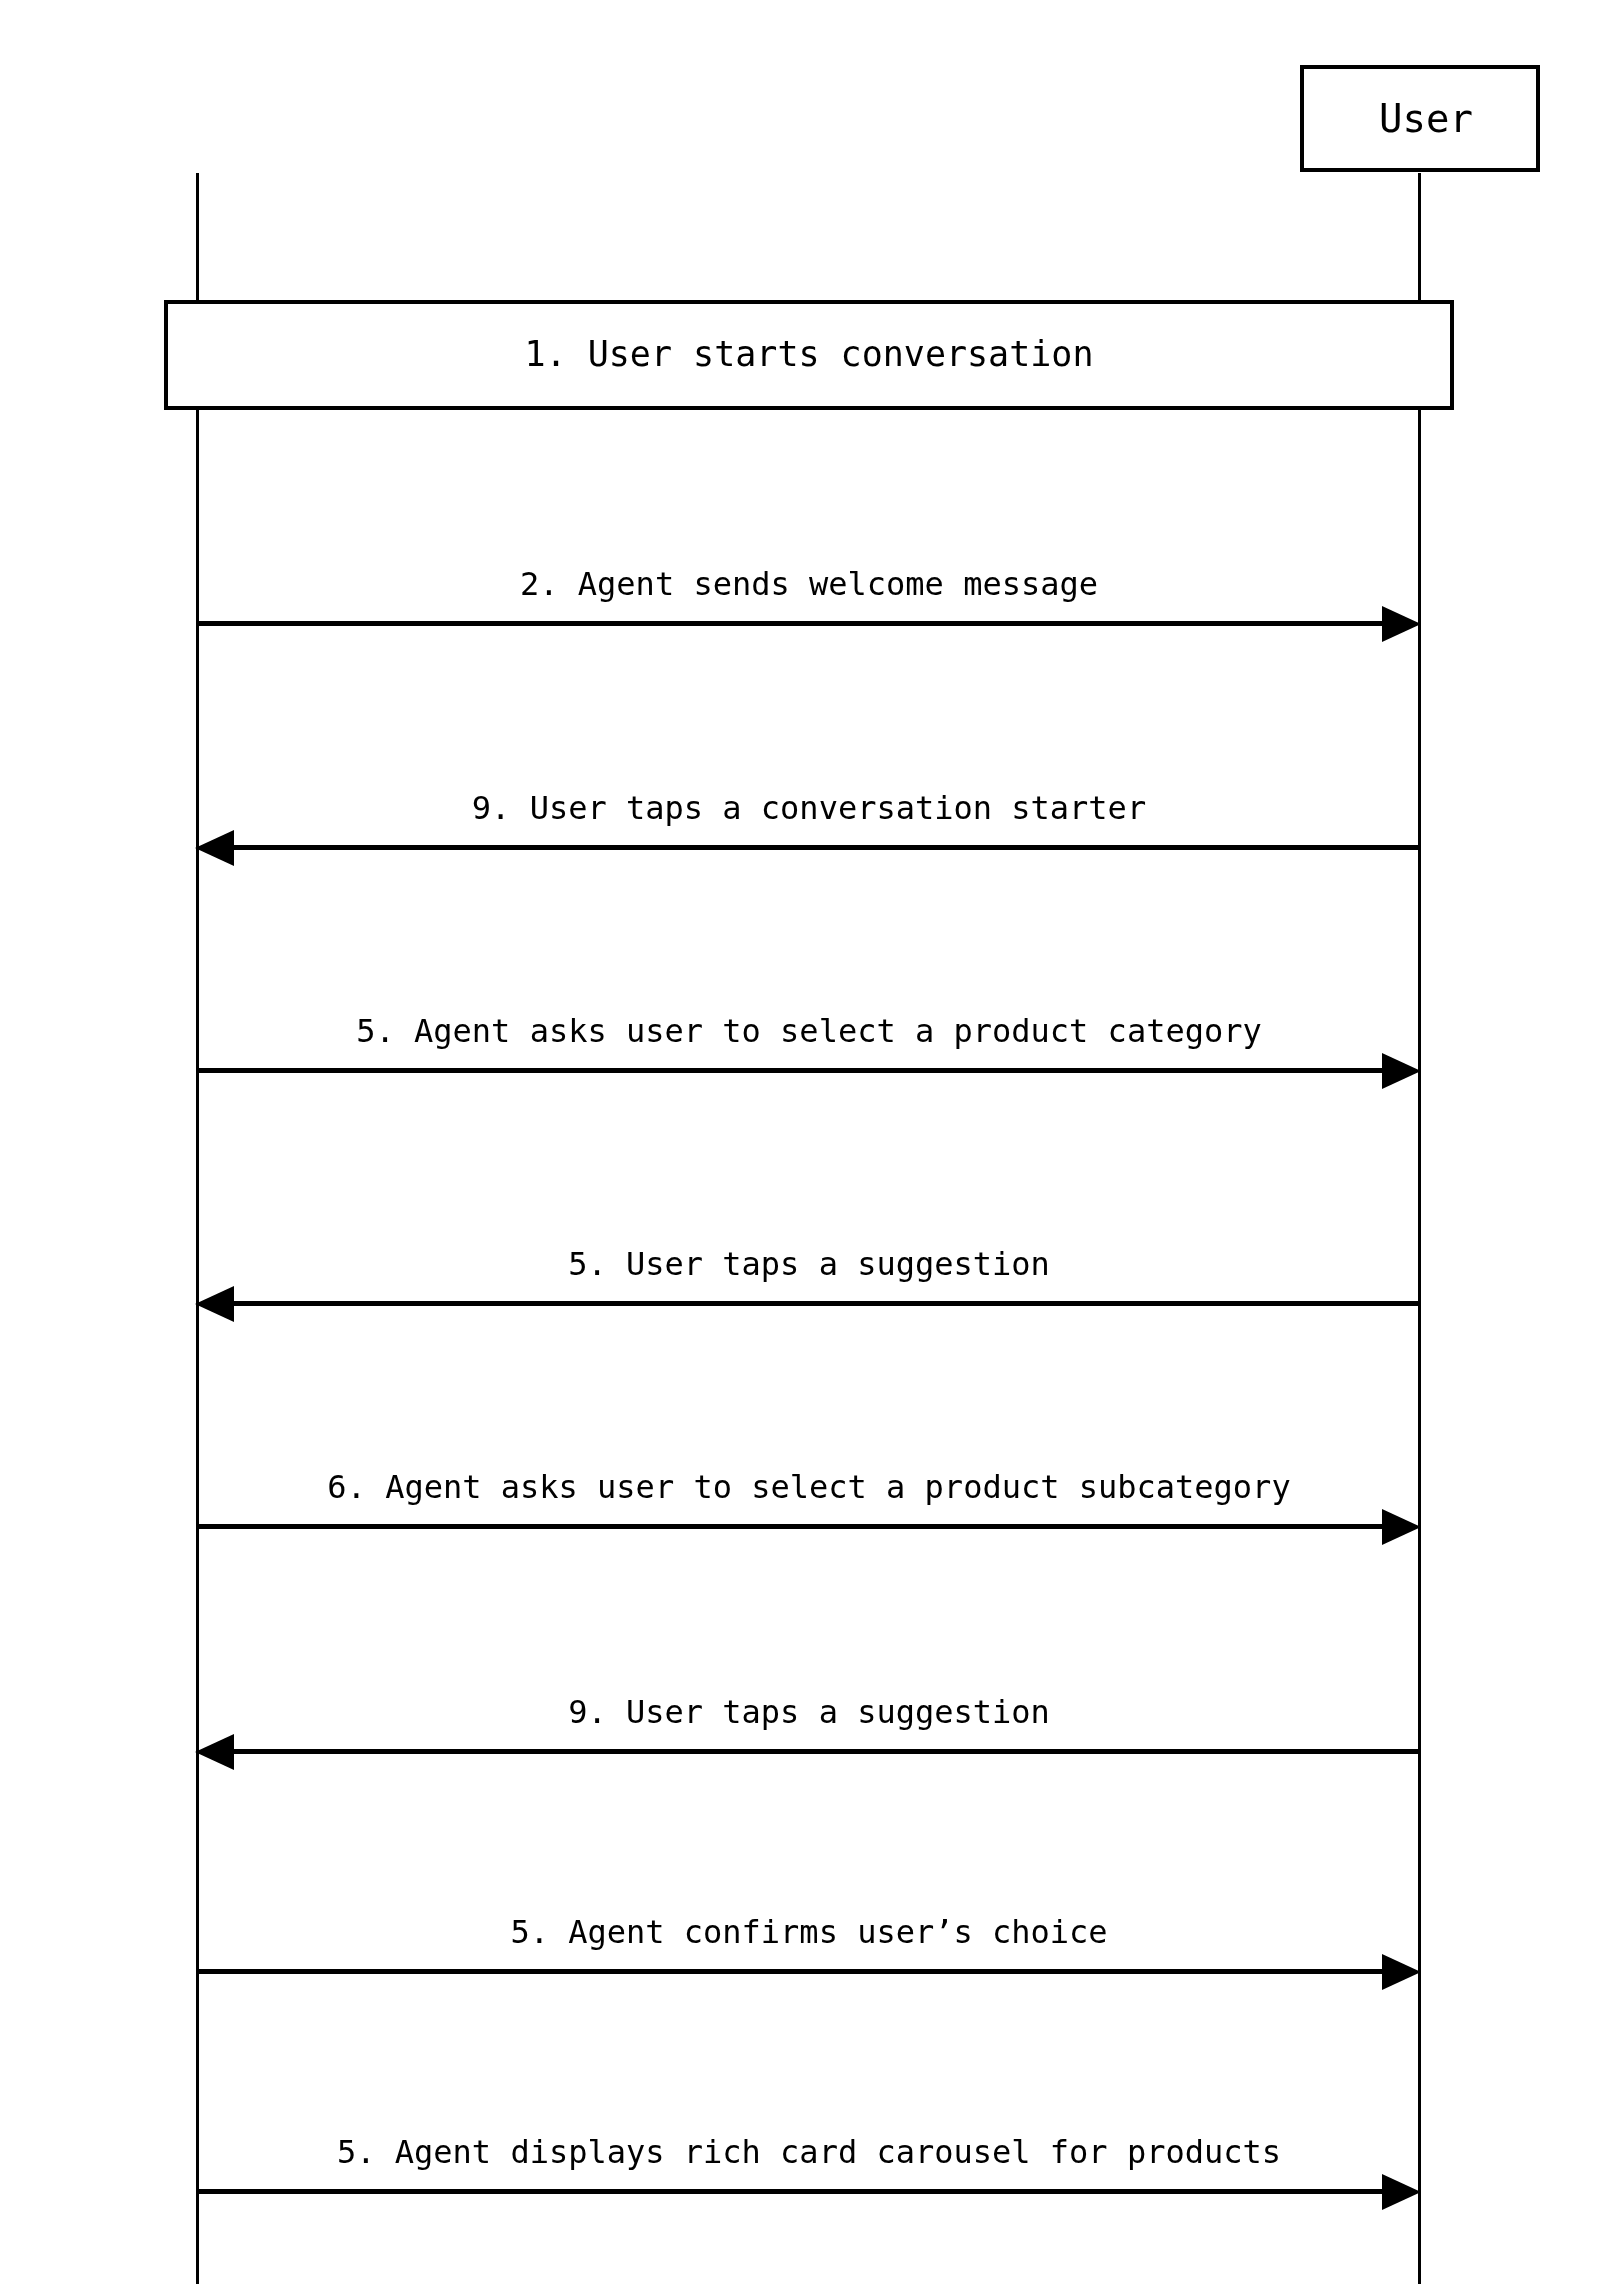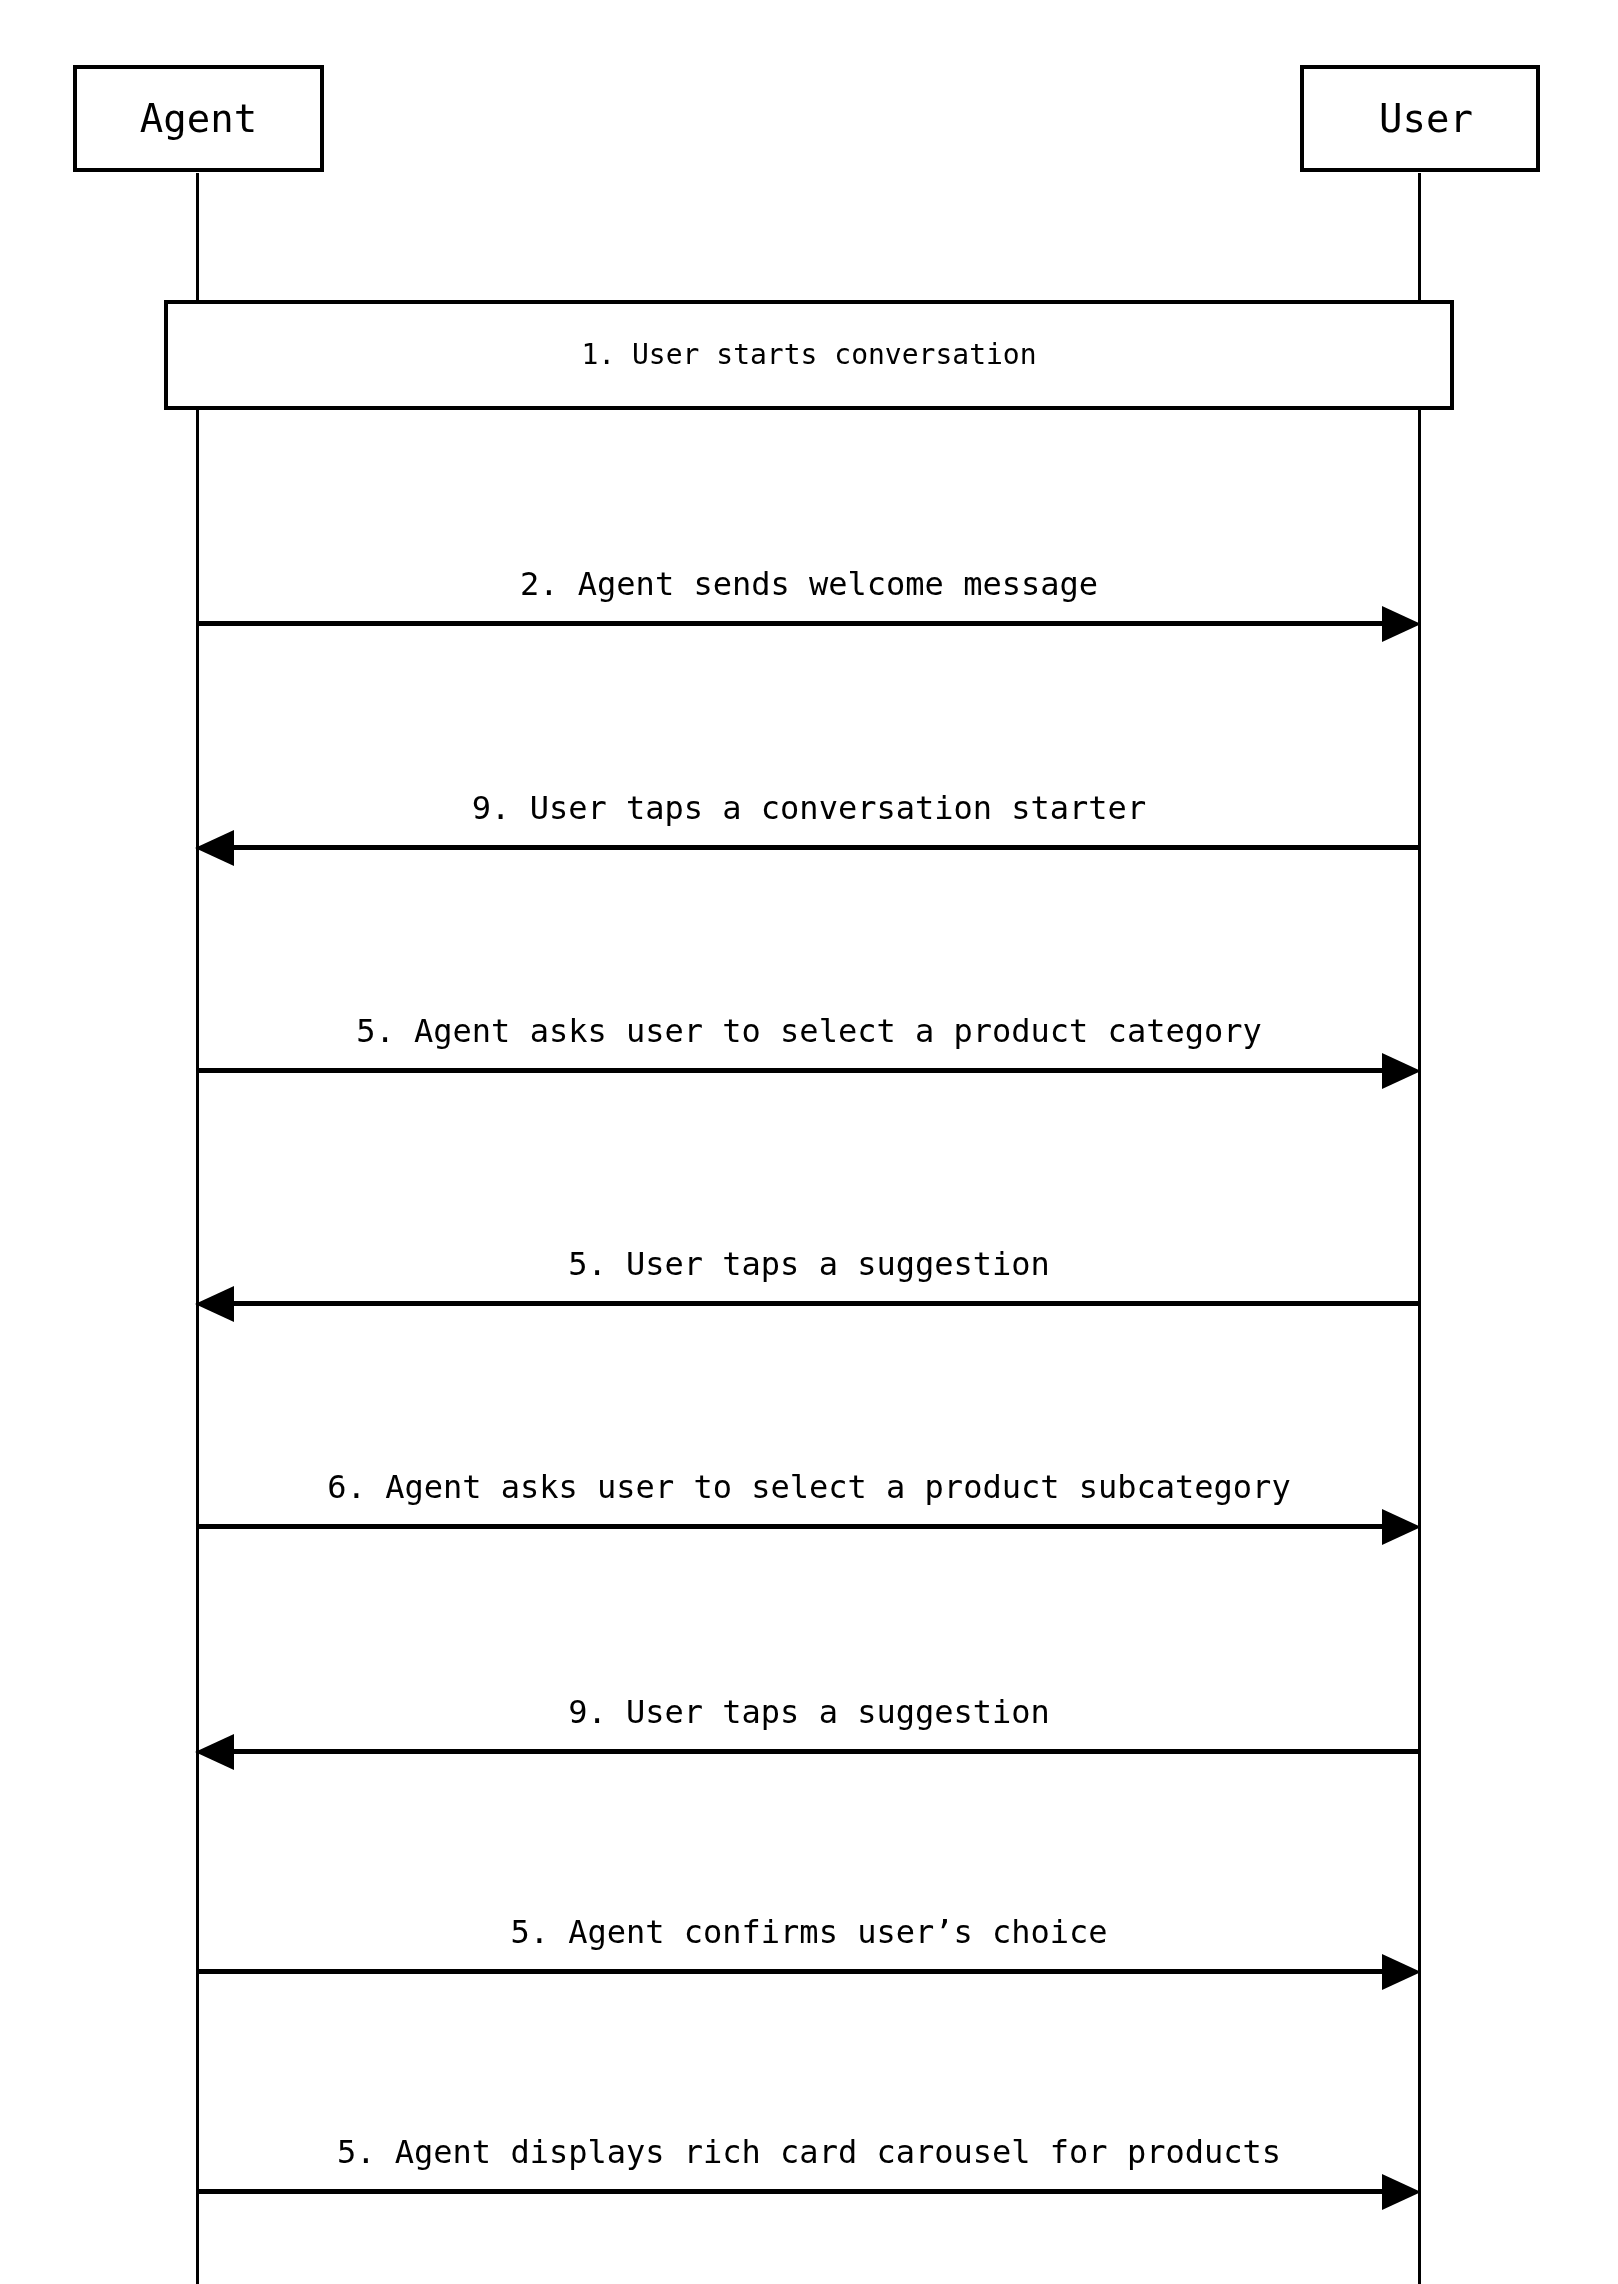--- a/index.html
+++ b/index.html
@@ -64,21 +64,21 @@
     z-index: 3;
   }
   .note-box .note-label {
     position: absolute;
     left: 0;
     right: 0;
     top: 50%;
     transform: translateY(-50%);
     text-align: center;
     font-family: "DejaVu Sans Mono", monospace;
-    font-size: 28px;
+    font-size: 35px;
     line-height: 1.18;
     color: #000000;
     white-space: nowrap;
   }
 
   
   .message {
     position: absolute;
     left: 0;
     width: 1619px;
@@ -129,23 +129,20 @@
   }
 </style>
 </head>
 <body>
 
 <div id="diagram-root">
 
   <div class="lifeline agent-lifeline"></div>
   <div class="lifeline user-lifeline"></div>
 
-  <div class="participant-box agent-top">
-    <span>Agent</span>
-  </div>
 
   <div class="participant-box user-top">
     <span>User</span>
   </div>
 
   <div class="note-box" style="left:164px; top:300px;">
     <div class="note-label">1. User starts conversation</div>
   </div>
 
   <div class="message to-right" style="top:621px;">

